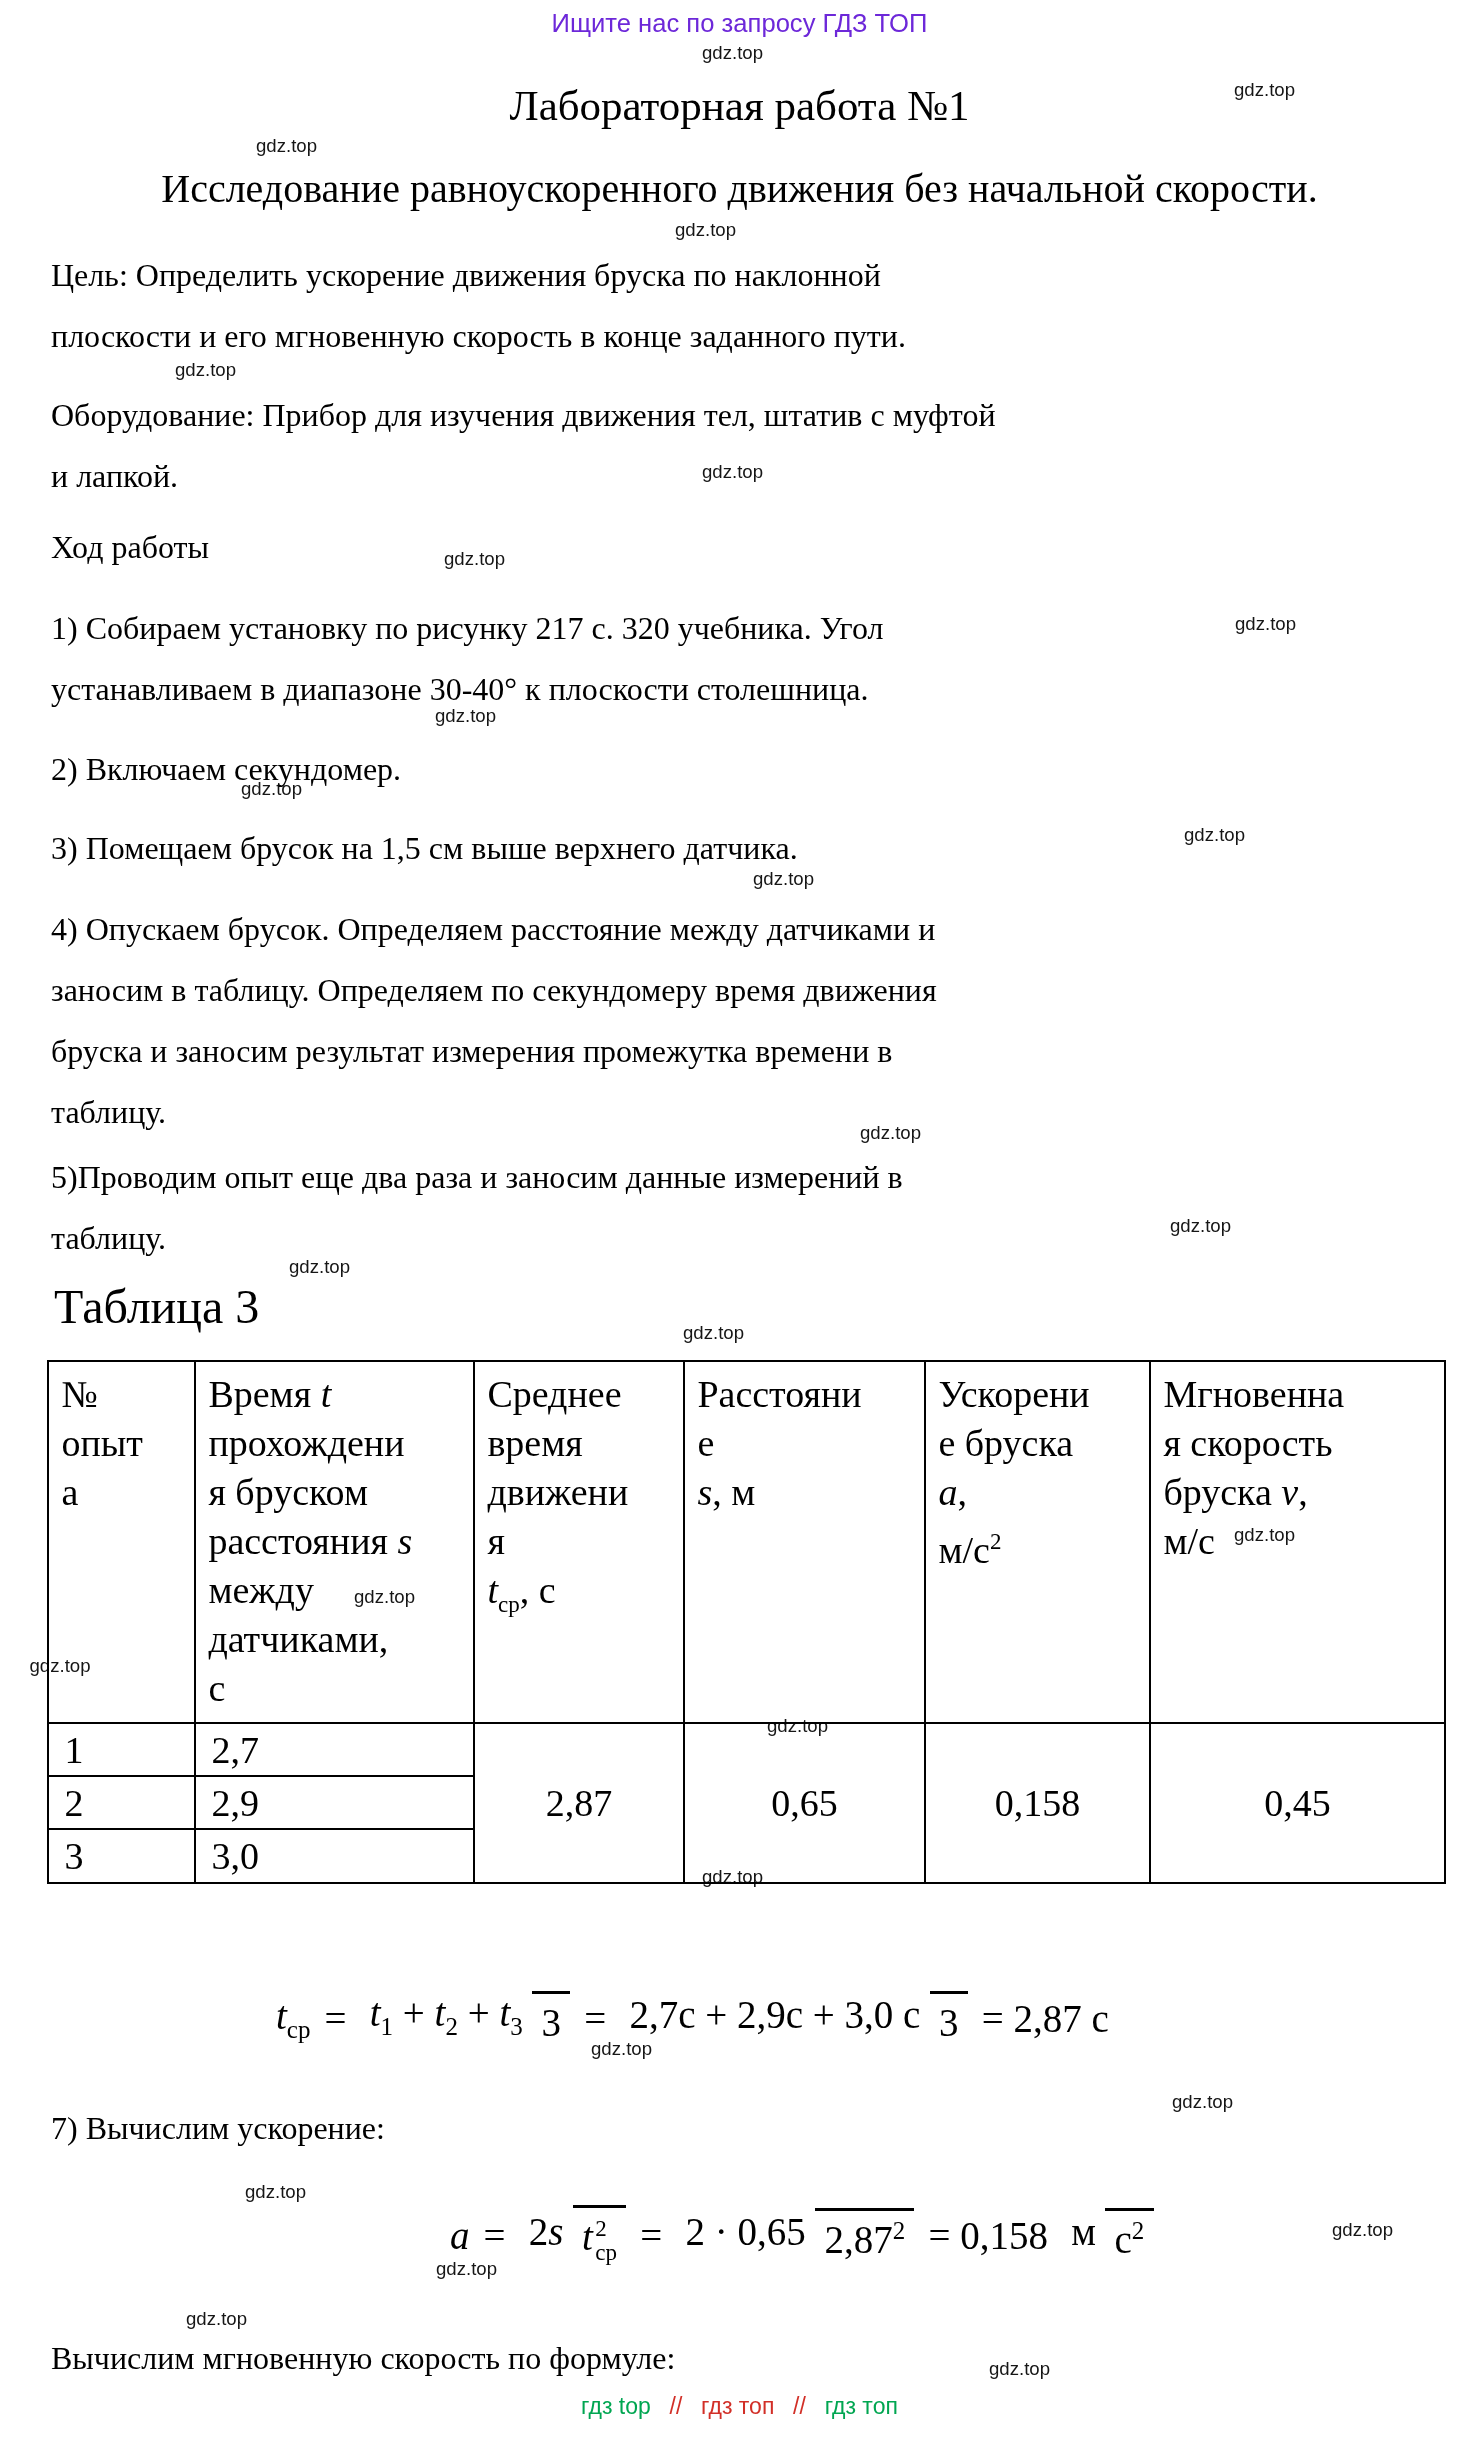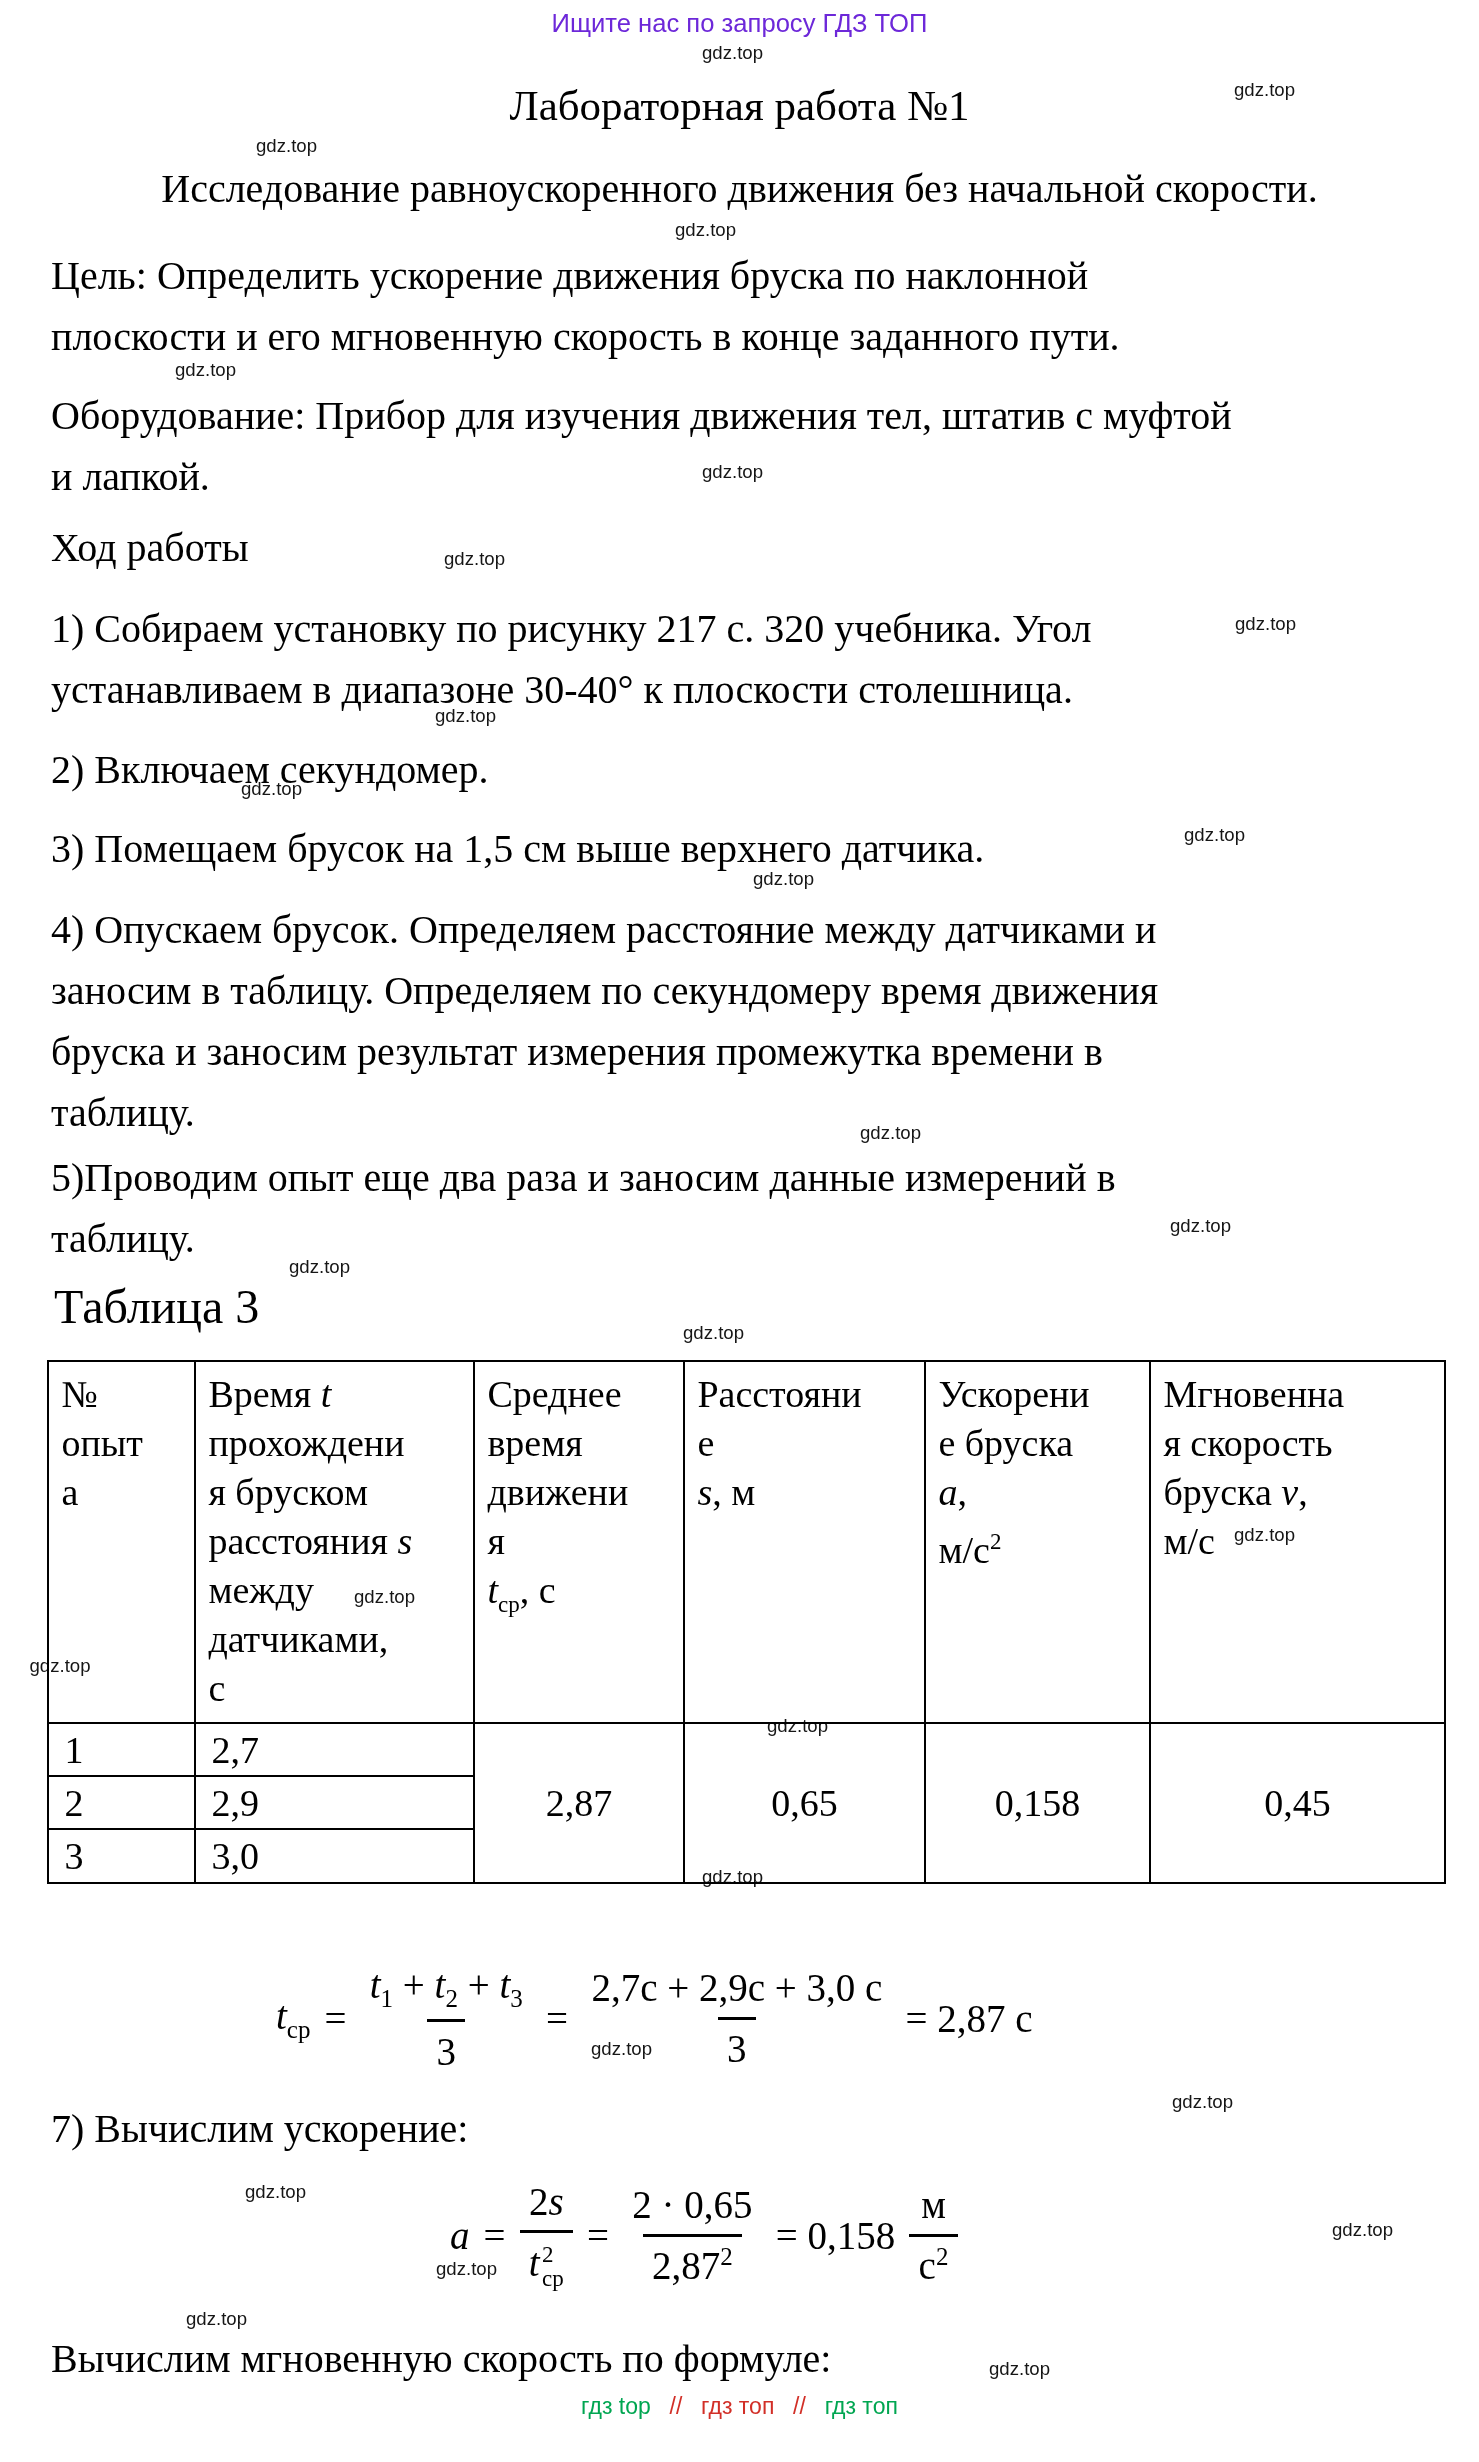--- a/index.html
+++ b/index.html
@@ -5,38 +5,38 @@
   html,body {margin:0;padding:0;background:#ffffff;}
   .page {position:relative;width:1479px;height:2462px;background:#ffffff;
          font-family:"Liberation Serif", serif;color:#000;overflow:hidden;}
   .abs {position:absolute;}
   .center {left:0;width:100%;text-align:center;}
   .banner {top:9.3px;font:400 25.6px "Liberation Sans", sans-serif;color:#6d28d9;}
   .wm {position:absolute;font:18.6px "Liberation Sans", sans-serif;color:#161616;white-space:nowrap;}
   .title {top:81px;font-size:43px;}
   .subtitle {top:165px;font-size:40px;}
   .para {position:absolute;left:51px;}
-  .para .bl {font-size:40px;line-height:61px;white-space:nowrap;}
+  .para .bl {font-size:32px;line-height:61px;white-space:nowrap;}
   .caption {position:absolute;left:54px;font-size:48px;}
   
   table.lab {position:absolute;top:1360px;left:47px;border-collapse:collapse;table-layout:fixed;width:1397px;}
   table.lab th, table.lab td {border:2.3px solid #000;font-weight:normal;font-size:38px;}
   table.lab th {text-align:left;vertical-align:top;padding:7.8px 9.3px 6.2px 12.4px;line-height:49px;height:346px;}
   table.lab td.c-num {text-align:left;vertical-align:middle;padding:1.6px 6.2px 1.6px 15.5px;height:48px;}
   table.lab td.c-time {text-align:left;vertical-align:middle;padding:1.6px 6.2px 1.6px 15.5px;}
   table.lab td.c-merged {text-align:center;vertical-align:middle;padding:1.6px 6.2px;}
   table.lab i {font-style:italic;}
   table.lab sub {font-size:23px;}
   table.lab sup {font-size:23px;}
   
   .formula {position:absolute;display:flex;align-items:center;gap:14px;font-size:39px;white-space:nowrap;}
   .formula i {font-style:italic;}
   .formula sub {font-size:25px;}
   .formula sup {font-size:25px;}
-  .frac {display:inline-flex;flex-direction:column;align-items:center;text-align:center;}
+  .frac {display:inline-flex;flex-direction:row;align-items:center;text-align:center;}
   .frac .num {padding:0 9.3px 6.2px;}
   .frac .den {border-top:3.1px solid #000;padding:6.2px 9.3px 0;}
   .supsub {display:inline-flex;flex-direction:column;align-items:flex-start;font-size:23px;line-height:1.05;margin-left:2.3px;vertical-align:middle;}
   .footer {top:2393px;font:400 23px "Liberation Sans", sans-serif;}
   .footer span {margin:0 6.2px;}
   .fg {color:#00a651;}
   .fr {color:#d22f27;}
 </style>
 </head>
 <body>

